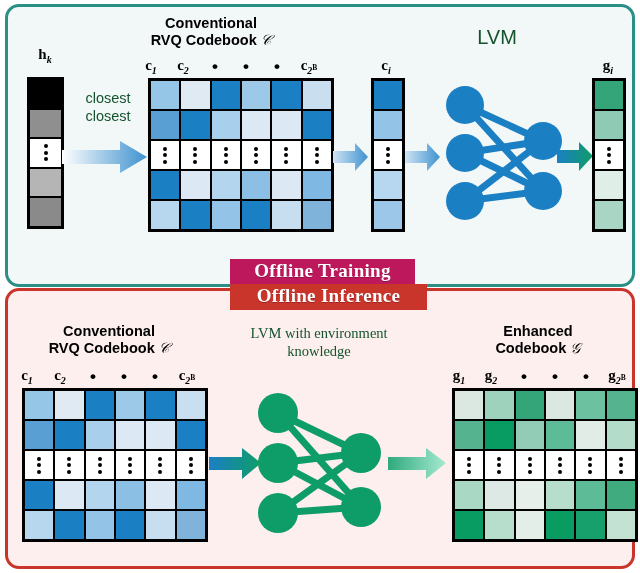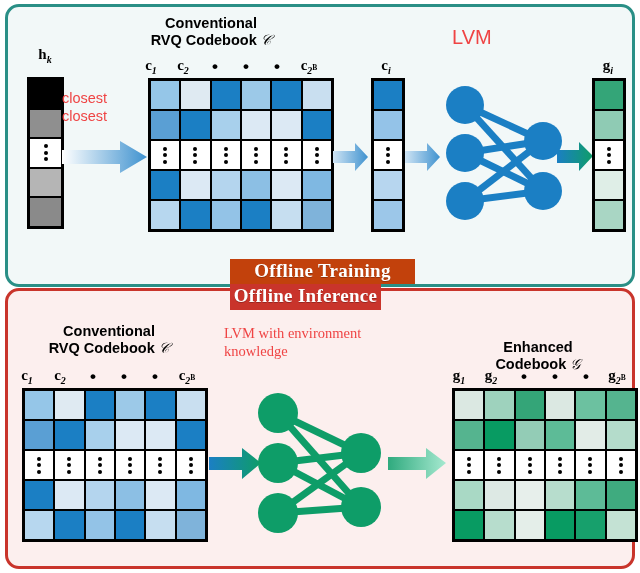--- a/index.html
+++ b/index.html
@@ -21,30 +21,30 @@
     background:#fcefee;border:3px solid #c9342b;
   }
 
   
   .ribbon{
     position:absolute;text-align:center;color:#ffffff;
     font-family:"Liberation Serif",serif;font-weight:bold;
     font-size:19px;line-height:24px;letter-spacing:.3px;
     text-shadow:0 1px 0 rgba(0,0,0,.25);
   }
-  #ribbon-training{left:230px;top:259px;width:185px;height:25px;background:#c2410c;}
-  #ribbon-inference{left:230px;top:284px;width:151px;height:26px;background:#c9342b;}
+  #ribbon-training{left:230px;top:259px;width:185px;height:25px;background:#be185d;}
+  #ribbon-inference{left:230px;top:284px;width:197px;height:26px;background:#c9342b;}
 
   
   .hdr{
     position:absolute;text-align:center;color:#000;
     font-weight:bold;font-size:14.5px;line-height:17px;
   }
   .plain{
-    position:absolute;text-align:left;color:#ef4444;
+    position:absolute;text-align:center;color:#14532d;
     font-size:14.5px;line-height:18px;font-weight:normal;
   }
   .cal{font-family:"Liberation Serif",serif;font-style:italic;font-weight:normal;}
 
   
   .collabel{
     position:absolute;text-align:center;color:#000;
     font-family:"Liberation Serif",serif;font-weight:bold;font-size:15px;
     line-height:15px;white-space:nowrap;
   }
@@ -399,21 +399,21 @@
       <defs>
           <linearGradient id="gg1" x1="0" y1="0" x2="1" y2="0">
         <stop offset="0%" stop-color="#2faa7e"></stop>
             <stop offset="100%" stop-color="#a6e9d0"></stop>
       </linearGradient>
         </defs>
       <polygon points="0,10 38,10 38,1 58,16 38,32 38,23 0,23" fill="url(#gg1)"></polygon>
     </svg>
   </div>
 
-  <div class="hdr" style="left:443px;top:323px;width:190px;margin-top:16px;">
+  <div class="hdr" style="left:443px;top:323px;width:190px;">
     <div>Enhanced</div>
     <div><span>Codebook</span>
          <span class="cal">𝒢</span></div>
   </div>
 
   <div class="collabel" style="left:444px;top:368px;width:30px;">
     <span>g</span><sub>1</sub></div>
   <div class="collabel" style="left:476px;top:368px;width:30px;">
     <span>g</span><sub>2</sub></div>
   <div class="dotlabel" style="left:511px;top:372px;width:26px;">•</div>

